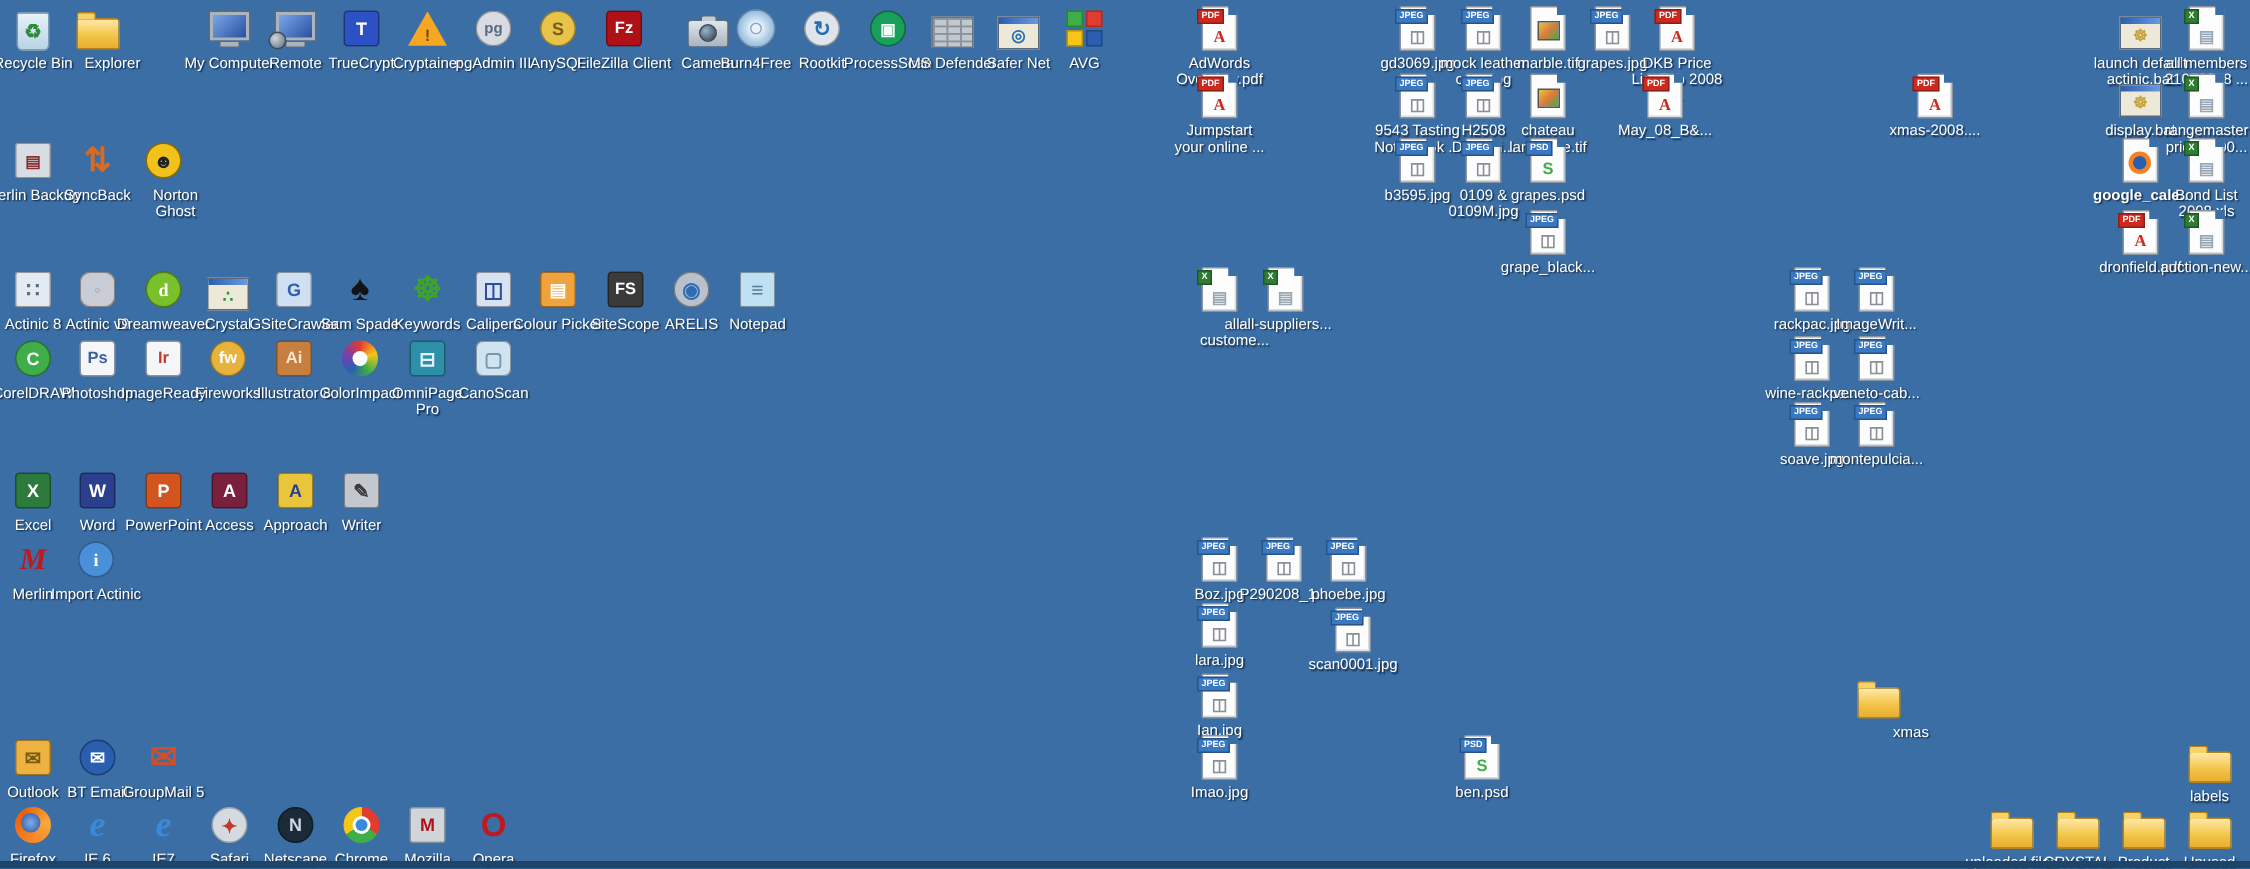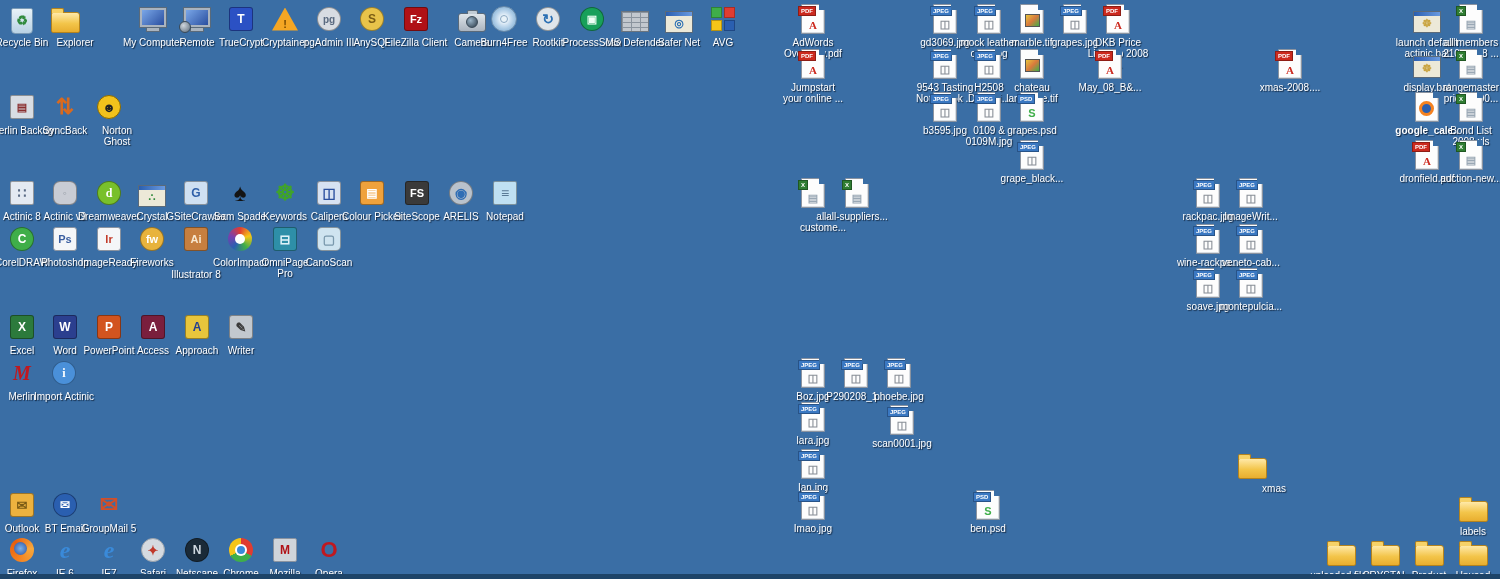--- a/index.html
+++ b/index.html
@@ -557,21 +557,21 @@
         <div class="ic-sq" style="background: rgb(244, 246, 248); color: rgb(194, 59, 42); border: 1px solid rgb(138, 147, 160); border-radius: 3px; font-size: 11px;">Ir</div>
       </div>
       <span class="lbl" style="color: rgb(255, 255, 255);">ImageReady</span>
     </div>
     <div class="cell" style="left: 120px; top: 223px;">
       <div class="icoBox">
         <div class="ic-circle" style="background: rgb(232, 179, 60); color: rgb(255, 255, 255); border: 1px solid rgba(0, 0, 0, 0.35); font-size: 11px;">fw</div>
       </div>
       <span class="lbl" style="color: rgb(255, 255, 255);">Fireworks</span>
     </div>
-    <div class="cell" style="left: 164px; top: 223px; gap: 12px;">
+    <div class="cell" style="left: 164px; top: 223px;">
       <div class="icoBox">
         <div class="ic-sq" style="background: rgb(199, 127, 63); color: rgb(248, 232, 208); border: 1px solid rgba(0, 0, 0, 0.35); border-radius: 3px; font-size: 11px;">Ai</div>
       </div>
       <span class="lbl" style="color: rgb(255, 255, 255);">Illustrator 8</span>
     </div>
     <div class="cell" style="left: 208px; top: 223px;">
       <div class="icoBox">
         <div class="ic-rainbow">
           <div class="inner"></div>
         </div>

